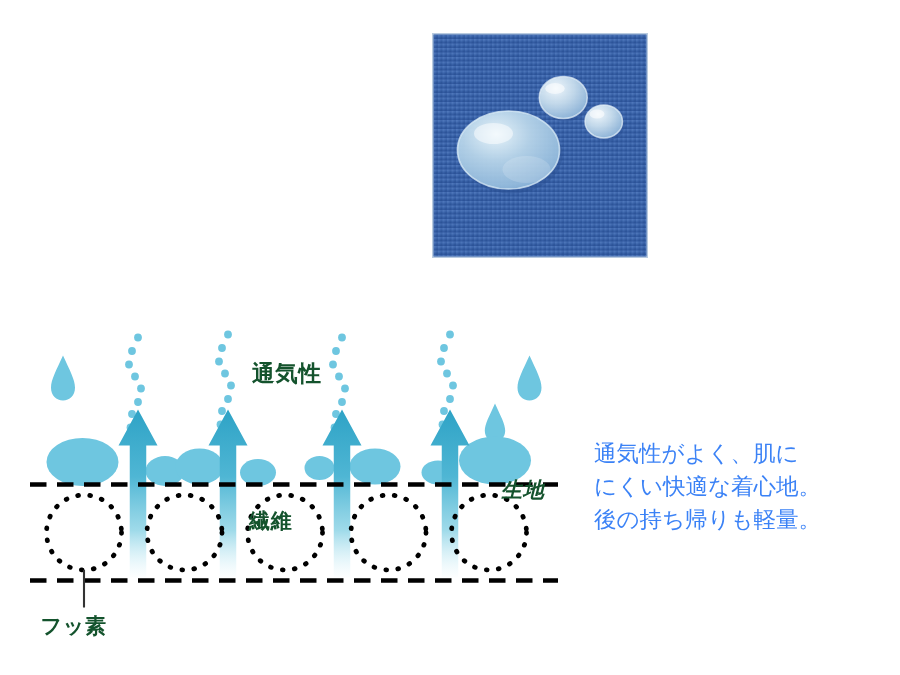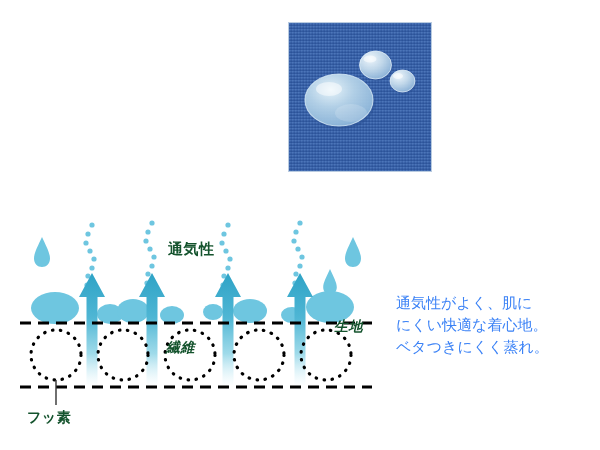--- a/index.html
+++ b/index.html
@@ -89,21 +89,21 @@
   .diagram-label {
     position: absolute;
     font-size: 14px;
     font-weight: bold;
     color: #14532d;
     white-space: nowrap;
     letter-spacing: 0.5px;
   }
   #label-breathability { left: 168px; top: 240px; font-size: 15px; }
   #label-fabric        { left: 334px; top: 318px; font-style: italic; }
-  #label-fiber         { left: 166px; top: 339px; font-style: italic; }
+  #label-fiber         { left: 166px; top: 339px; }
   #label-fluorine      { left: 27px;  top: 409px; }
 
   
   #body-copy {
     position: absolute;
     left: 396px; top: 292px;
     width: 200px;
     font-size: 15px;
     font-weight: normal;
     line-height: 22px;
@@ -274,14 +274,14 @@
 
 <div class="diagram-label" id="label-fabric">生地</div>
 
 <div class="diagram-label" id="label-fiber">繊維</div>
 
 <div class="diagram-label" id="label-fluorine">フッ素</div>
 
 <div id="body-copy">
   <div>通気性がよく、肌に</div>
   <div>にくい快適な着心地。</div>
-  <div>ベタつきにくく蒸れ。</div>
+  <div>後の持ち帰りも軽量。</div>
 </div>
 
 </body></html>

